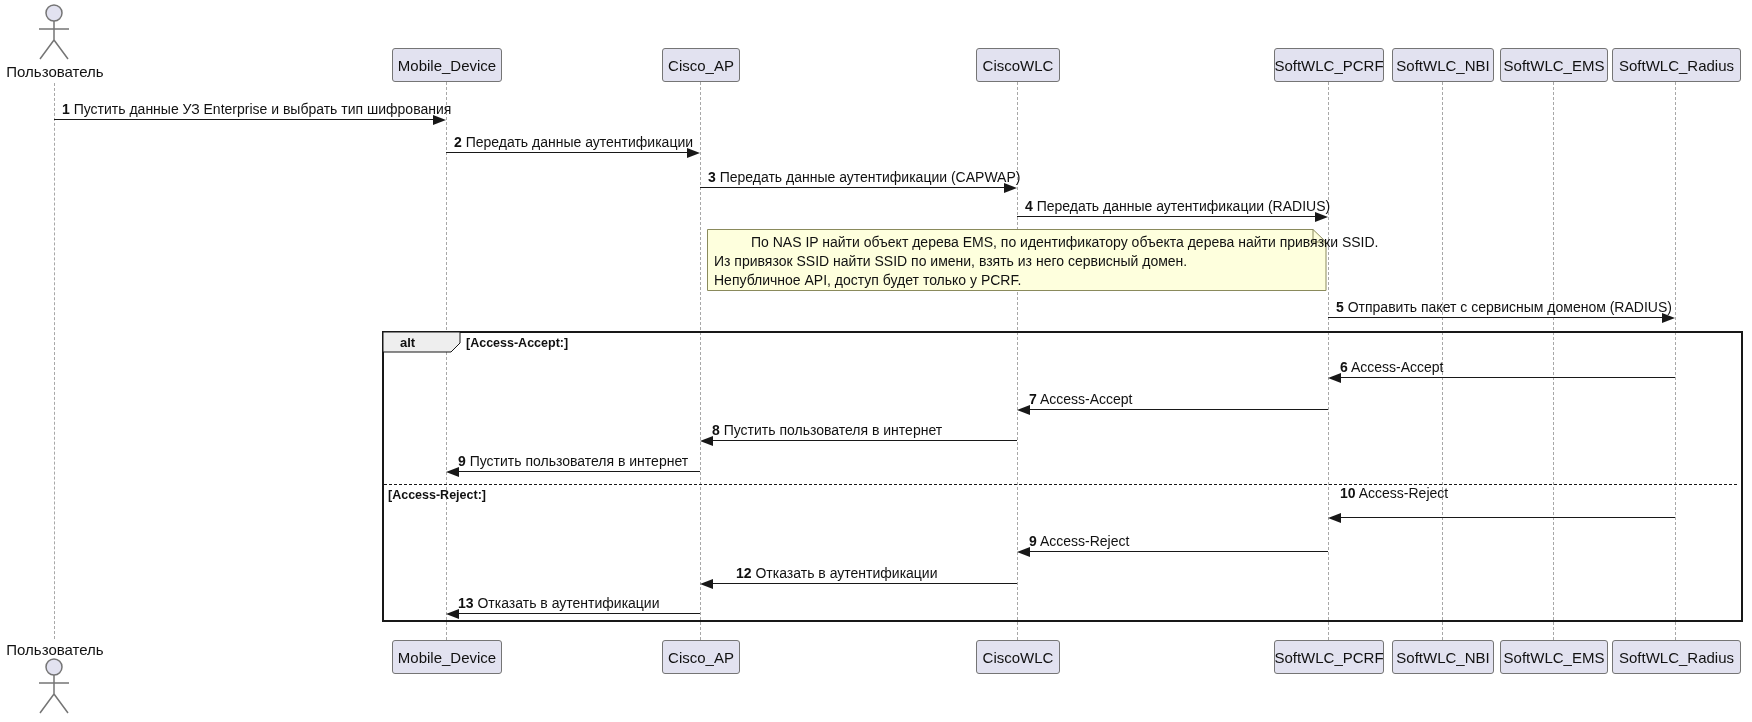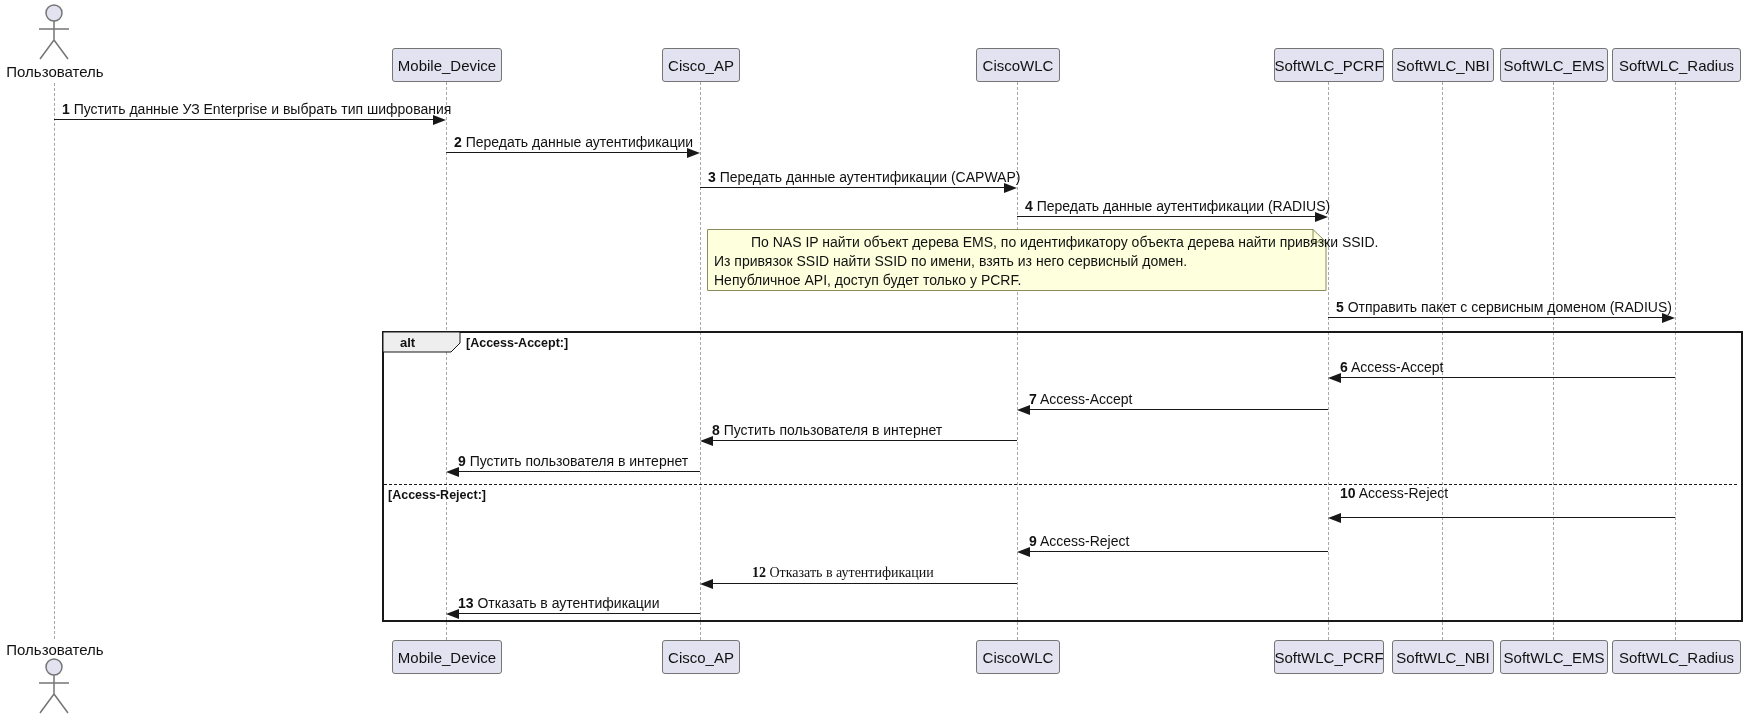--- a/index.html
+++ b/index.html
@@ -102,21 +102,21 @@
   <div class="ah-l" style="left:446px;top:467px;"></div>
 
   <div class="msg-label" style="left:1340px;top:485px;"><b>10</b> <span>Access-Reject</span></div>
   <div class="msg-line" style="left:1332px;top:517px;width:343px;"></div>
   <div class="ah-l" style="left:1328px;top:513px;"></div>
 
   <div class="msg-label" style="left:1029px;top:533px;"><b>9</b> <span>Access-Reject</span></div>
   <div class="msg-line" style="left:1021px;top:551px;width:307px;"></div>
   <div class="ah-l" style="left:1017px;top:547px;"></div>
 
-  <div class="msg-label" style="left:752px;top:565px;font-family:Liberation Serif, serif;"><b>12</b> <span>Отказать в аутентификации</span></div>
+  <div class="msg-label" style="left:736px;top:565px;"><b>12</b> <span>Отказать в аутентификации</span></div>
   <div class="msg-line" style="left:704px;top:583px;width:313px;"></div>
   <div class="ah-l" style="left:700px;top:579px;"></div>
 
   <div class="msg-label" style="left:458px;top:595px;"><b>13</b> <span>Отказать в аутентификации</span></div>
   <div class="msg-line" style="left:450px;top:613px;width:250px;"></div>
   <div class="ah-l" style="left:446px;top:609px;"></div>
 
   <svg class="actor-fig" style="left:32px;top:3px;" width="44" height="60" viewBox="0 0 44 60">
     <circle cx="22" cy="10" r="8"></circle>
     <path d="M22 18 V37 M7 26 H37 M22 37 L8 56 M22 37 L36 56"></path>

